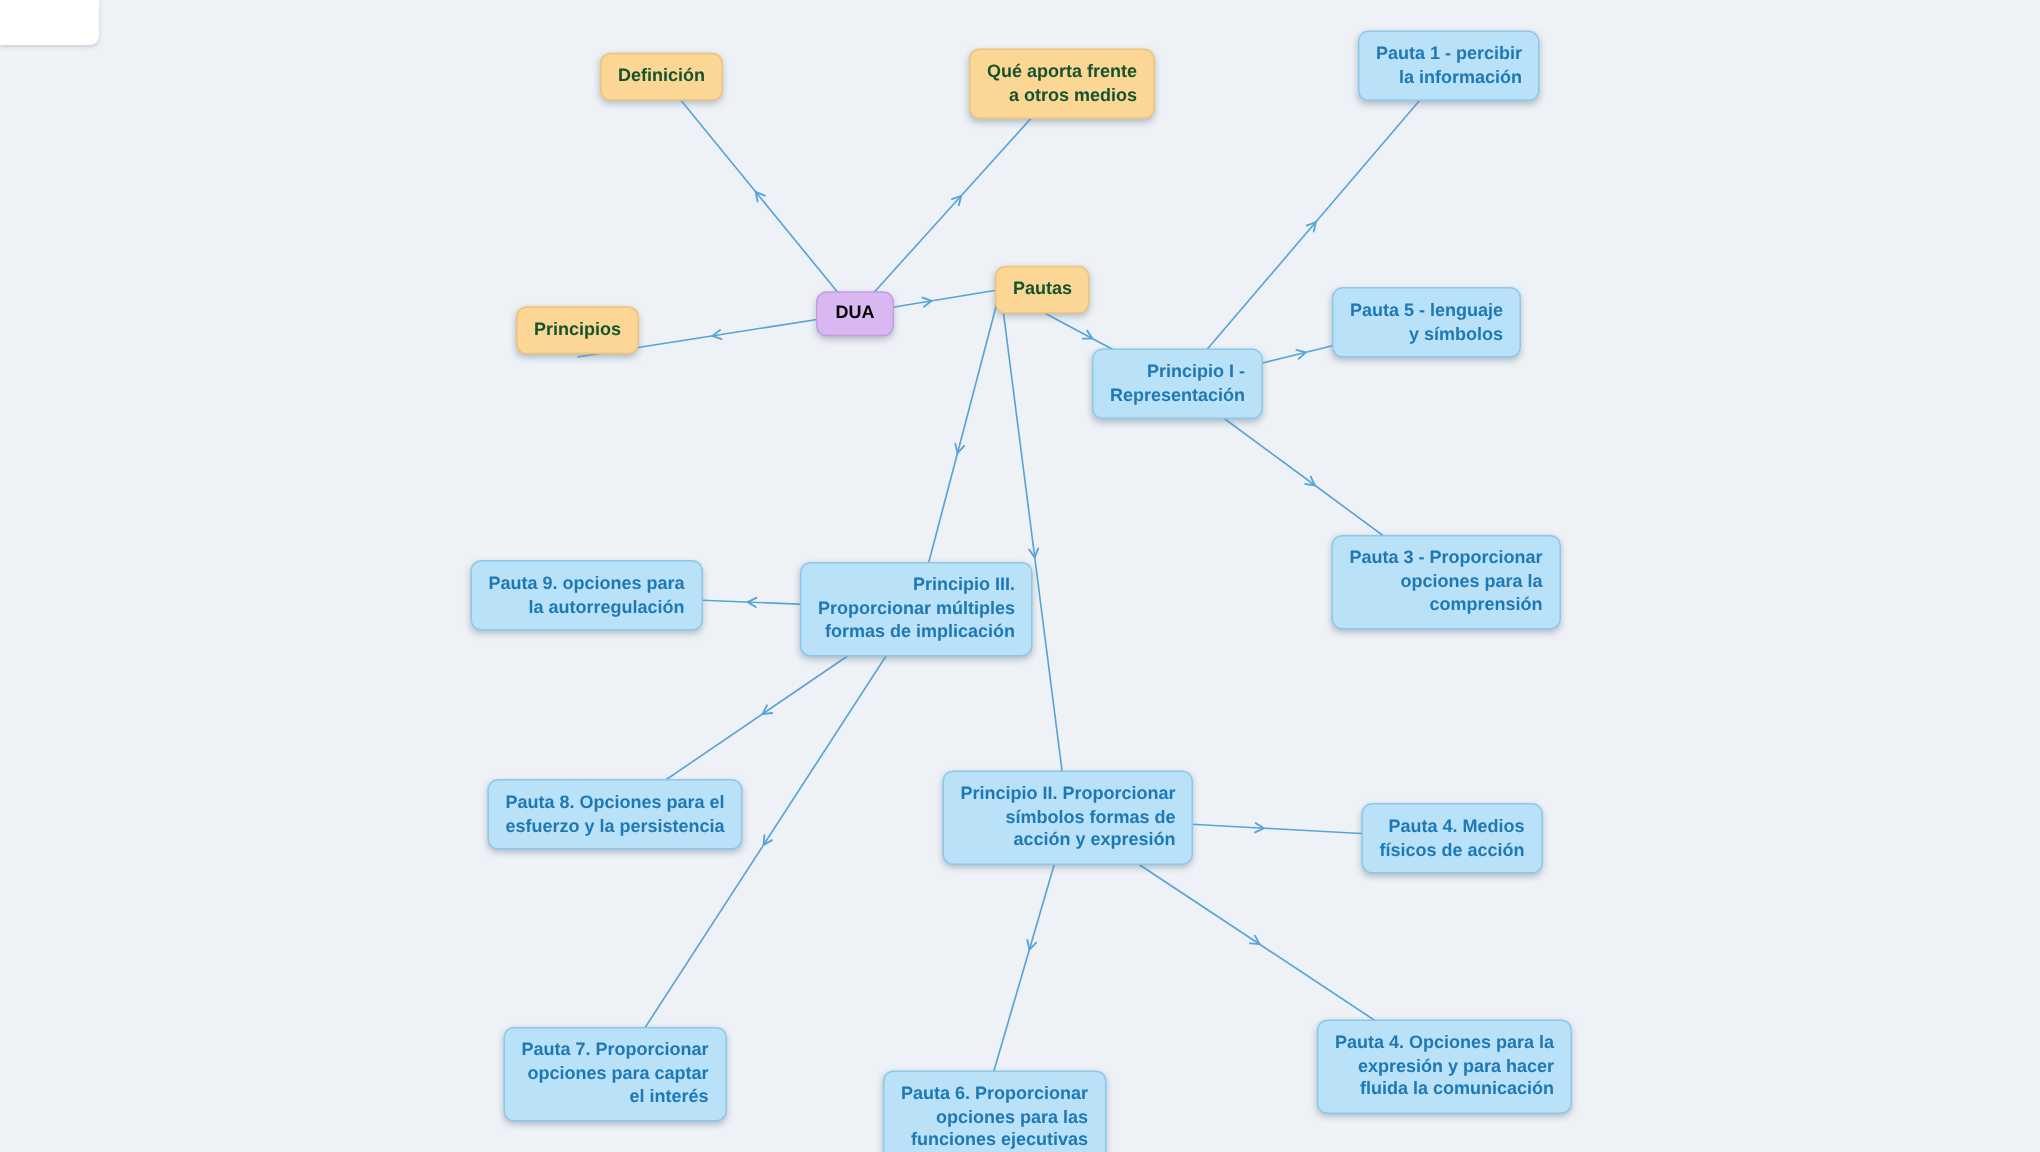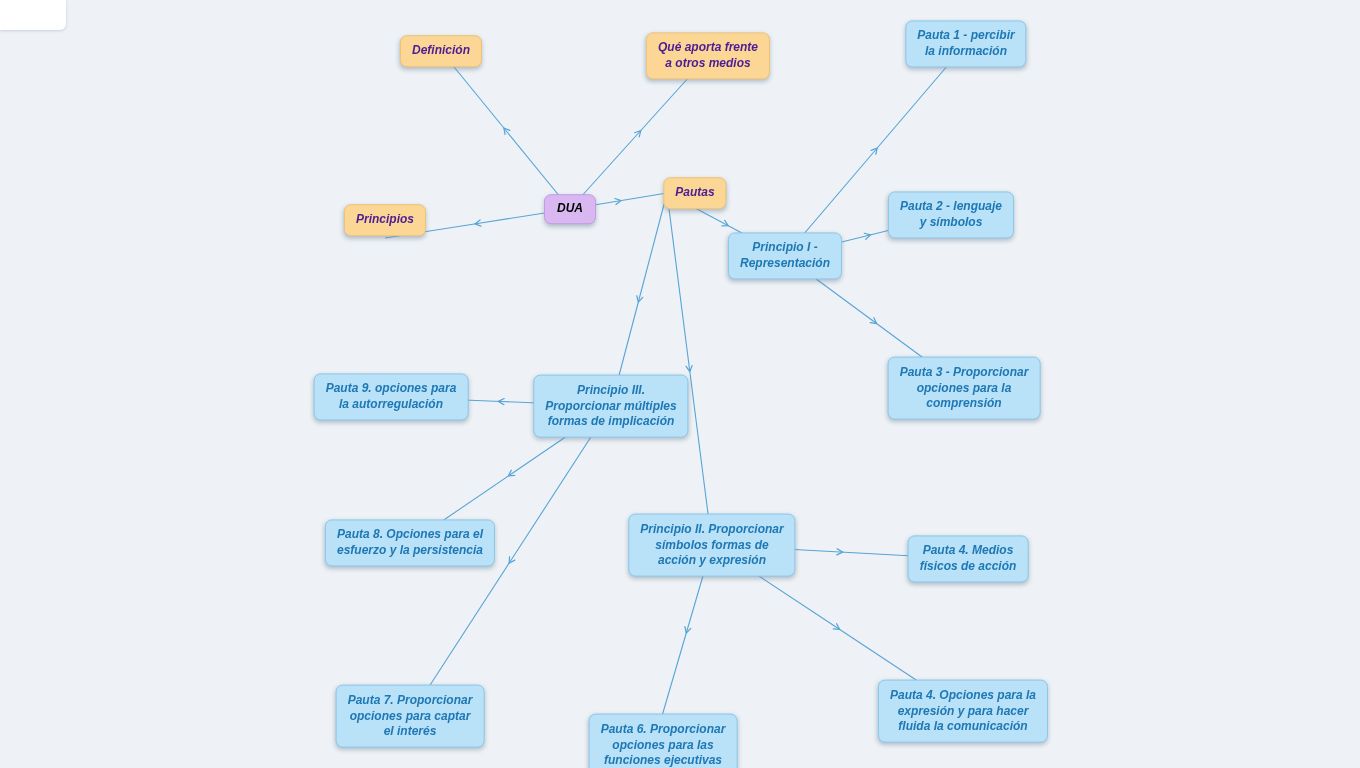--- a/index.html
+++ b/index.html
@@ -26,36 +26,35 @@
   }
   #edges-svg polyline {
     fill: none;
     stroke-width: 1.1;
   }
   .node {
     position: absolute;
     transform: translate(-50%, -50%);
     z-index: 2;
     white-space: pre-line;
-    text-align: center;
+    text-align: right;
     font-weight: bold;
     font-size: 12px;
     line-height: 1.3;
     padding: 7px 11px;
     border-radius: 7px;
     border: 1px solid transparent;
     box-shadow: 0 2px 4px rgba(110, 130, 150, 0.45);
     cursor: pointer;
     user-select: none;
-    font-style: italic;
   }
   .node.orange {
     background: #fbd694;
     border-color: #ecc378;
-    color: #4c1d95;
+    color: #14532d;
   }
   .node.purple {
     background: #d9b8f2;
     border-color: #c49ae6;
     color: #000000;
     padding: 6px 12px;
   }
   .node.blue {
     background: #b9e1f8;
     border-color: #8cc8ea;
@@ -111,21 +110,21 @@
       <div class="node blue" style="left: 785px; top: 256px;">Principio I -
 Representación</div>
       <div class="node blue" style="left: 712px; top: 545px;">Principio II. Proporcionar
 símbolos formas de
 acción y expresión</div>
       <div class="node blue" style="left: 611px; top: 406px;">Principio III.
 Proporcionar múltiples
 formas de implicación</div>
       <div class="node blue" style="left: 966px; top: 44px;">Pauta 1 - percibir
 la información</div>
-      <div class="node blue" style="left: 951px; top: 215px;">Pauta 2 - lenguaje
+      <div class="node blue" style="left: 951px; top: 215px;">Pauta 5 - lenguaje
 y símbolos</div>
       <div class="node blue" style="left: 964px; top: 388px;">Pauta 3 - Proporcionar
 opciones para la
 comprensión</div>
       <div class="node blue" style="left: 968px; top: 559px;">Pauta 4. Medios
 físicos de acción</div>
       <div class="node blue" style="left: 963px; top: 711px;">Pauta 4. Opciones para la
 expresión y para hacer
 fluida la comunicación</div>
       <div class="node blue" style="left: 663px; top: 716px; margin-top: 29px;">Pauta 6. Proporcionar

